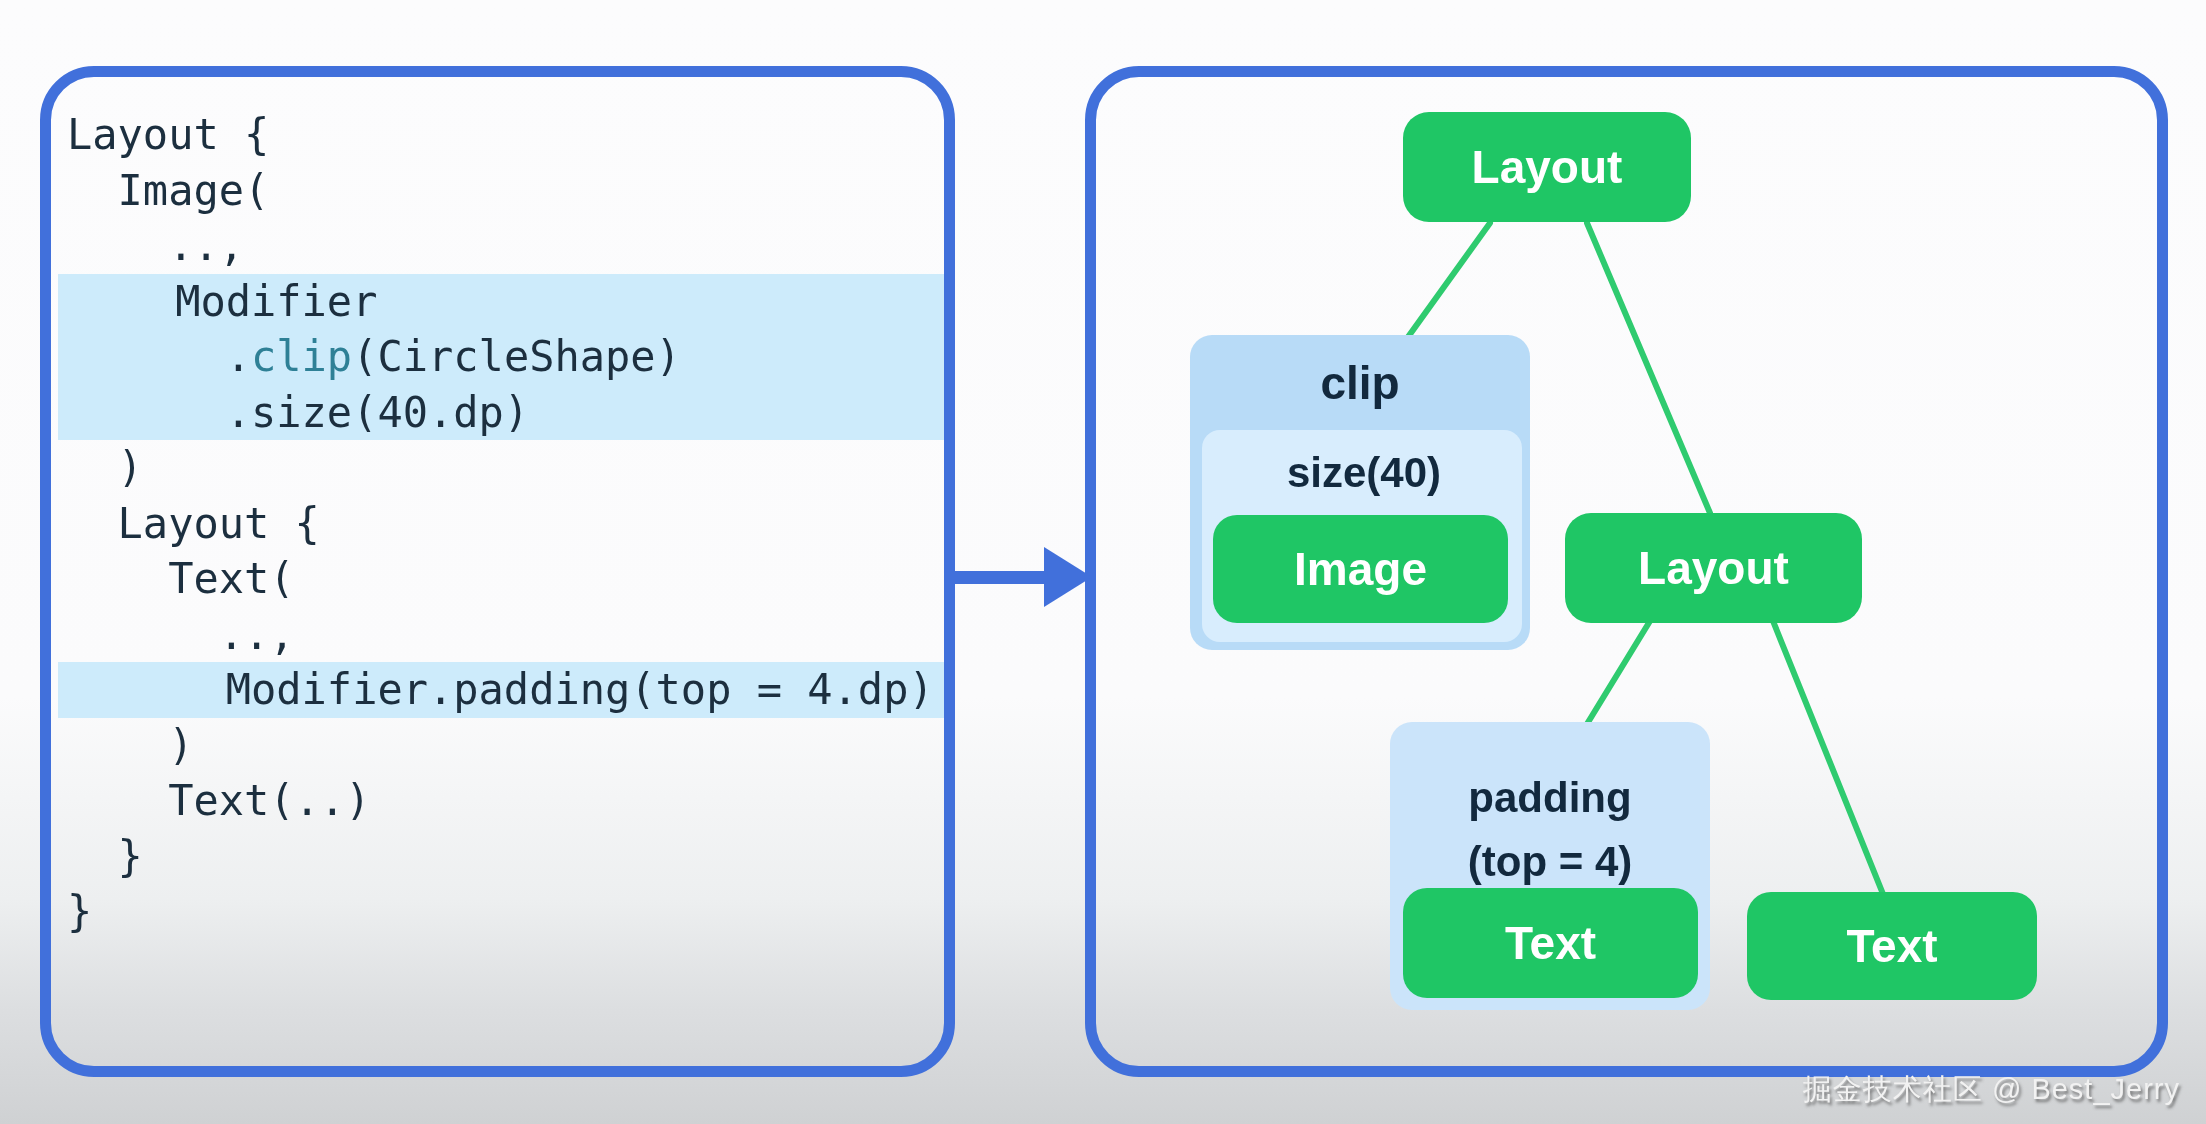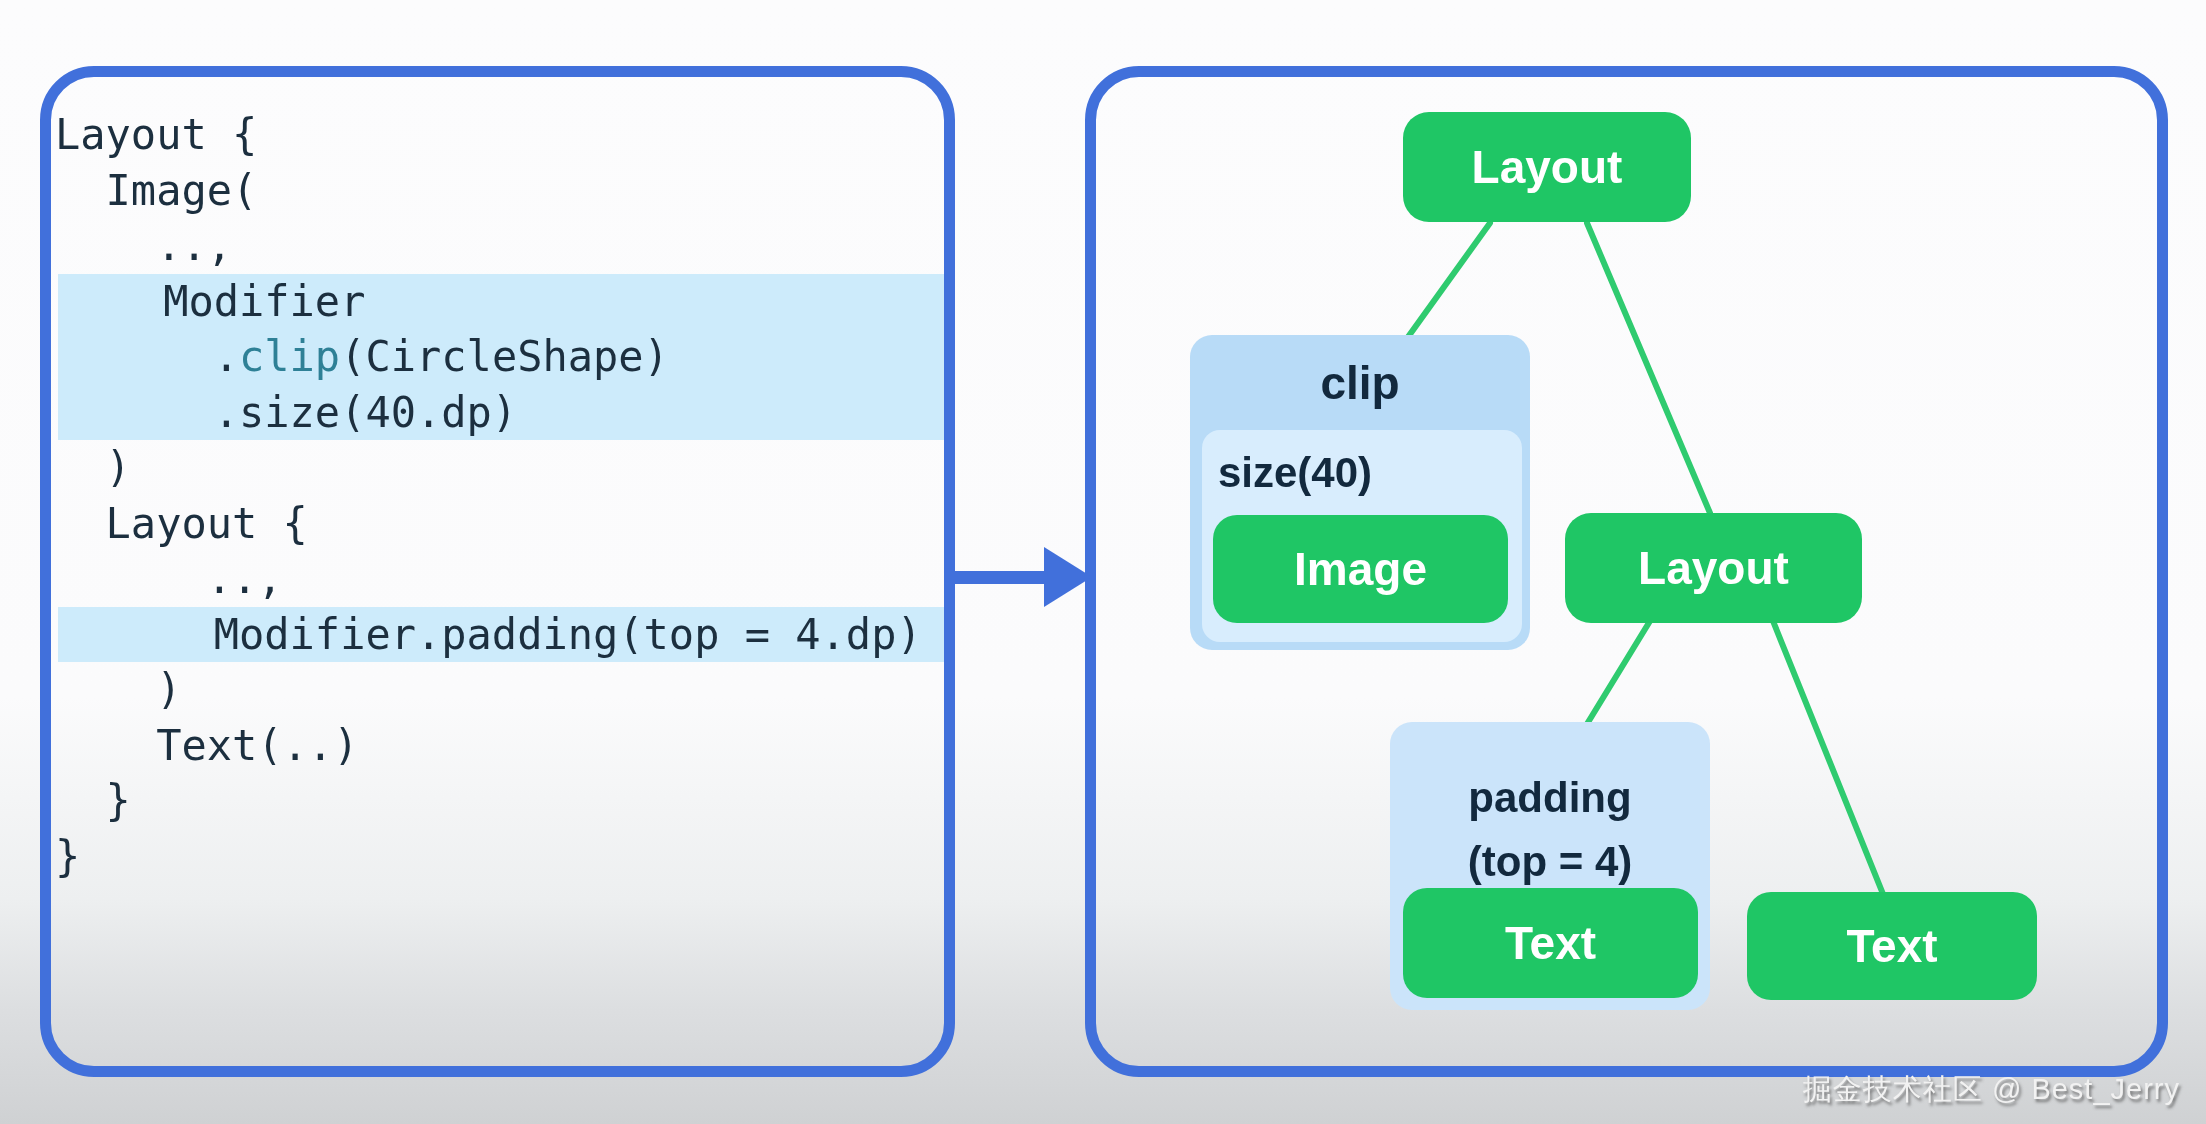--- a/index.html
+++ b/index.html
@@ -13,21 +13,21 @@
     border:11px solid #4170db; border-radius:54px; background:transparent; z-index:1;
   }
   .panel-left  { left:40px;   top:66px; width:915px;  height:1011px; }
   .panel-right { left:1085px; top:66px; width:1083px; height:1011px; }
 
   
   .code { position:absolute; left:51px; top:107px; width:893px; z-index:3; }
   .code-line {
     white-space:pre; font-family:"DejaVu Sans Mono", monospace;
     font-size:42px; line-height:55.5px; height:55.5px;
-    color:#1c2f3f; padding-left:4px;
+    color:#1c2f3f; padding-left:16px;
   }
   .code-line.hl { background:#cdebfb;margin-left:7px; }
   .seg-t { color:#2e8096; }
 
   
   .arrow-line { position:absolute; left:948px; top:571px; width:104px; height:13px; background:#4170db; z-index:4; }
   .arrow-head {
     position:absolute; left:1044px; top:547px; width:0; height:0; z-index:4;
     border-top:30px solid transparent; border-bottom:30px solid transparent; border-left:48px solid #4170db;
   }
@@ -40,21 +40,21 @@
     position:absolute; box-sizing:border-box; background:#1fc665; border-radius:26px;
     color:#ffffff; font-weight:bold; font-size:46px;
     display:flex; align-items:center; justify-content:center; z-index:5;
   }
   .bluebox { position:absolute; box-sizing:border-box; z-index:3; }
   .clip-box    { left:1190px; top:335px; width:340px; height:315px; background:#b8dbf7; border-radius:22px; }
   .clip-label  { position:absolute; left:1190px; top:335px; width:340px; height:95px; z-index:4;
                  display:flex; align-items:center; justify-content:center;
                  color:#12293e; font-weight:bold; font-size:46px; }
   .size-box    { left:1202px; top:430px; width:320px; height:212px; background:#d8edfd; border-radius:18px; z-index:4; }
-  .size-label  { position:absolute; left:1133px; top:430px; width:324px; height:85px; z-index:4;
+  .size-label  { position:absolute; left:1202px; top:430px; width:324px; height:85px; z-index:4;
                  display:flex; align-items:center; justify-content:center;
                  color:#12293e; font-weight:bold; font-size:42px; }
   .padding-box { left:1390px; top:722px; width:320px; height:288px; background:#cbe4fa; border-radius:22px; }
   .padding-label { position:absolute; left:1390px; top:722px; width:320px; z-index:4; padding-top:44px;
                  text-align:center; color:#12293e; font-weight:bold; font-size:42px; line-height:64px; }
   .node-root    { left:1403px; top:112px; width:288px; height:110px; }
   .node-layout2 { left:1565px; top:513px; width:297px; height:110px; }
   .node-image   { left:1213px; top:515px; width:295px; height:108px; border-radius:24px; }
   .node-text1   { left:1403px; top:888px; width:295px; height:110px; border-radius:24px; }
   .node-text2   { left:1747px; top:892px; width:290px; height:108px; border-radius:24px; }
@@ -73,20 +73,21 @@
   <div class="panel panel-left"></div>
   <div class="code">
       <div class="code-line"><span>Layout {</span></div>
       <div class="code-line"><span>  Image(</span></div>
       <div class="code-line"><span>    ..,</span></div>
       <div class="code-line hl"><span>    Modifier</span></div>
       <div class="code-line hl"><span>      .</span><span class="seg-t">clip</span><span>(CircleShape)</span></div>
       <div class="code-line hl"><span>      .size(40.dp)</span></div>
       <div class="code-line"><span>  )</span></div>
       <div class="code-line"><span>  Layout {</span></div>
+      <div class="code-line"><span>    Text(</span></div>
       <div class="code-line"><span>      ..,</span></div>
       <div class="code-line hl"><span>      Modifier.padding(top = 4.dp)</span></div>
       <div class="code-line"><span>    )</span></div>
       <div class="code-line"><span>    Text(..)</span></div>
       <div class="code-line"><span>  }</span></div>
       <div class="code-line"><span>}</span></div>
     </div>
 
   <div class="arrow-line"></div>
   <div class="arrow-head"></div>

